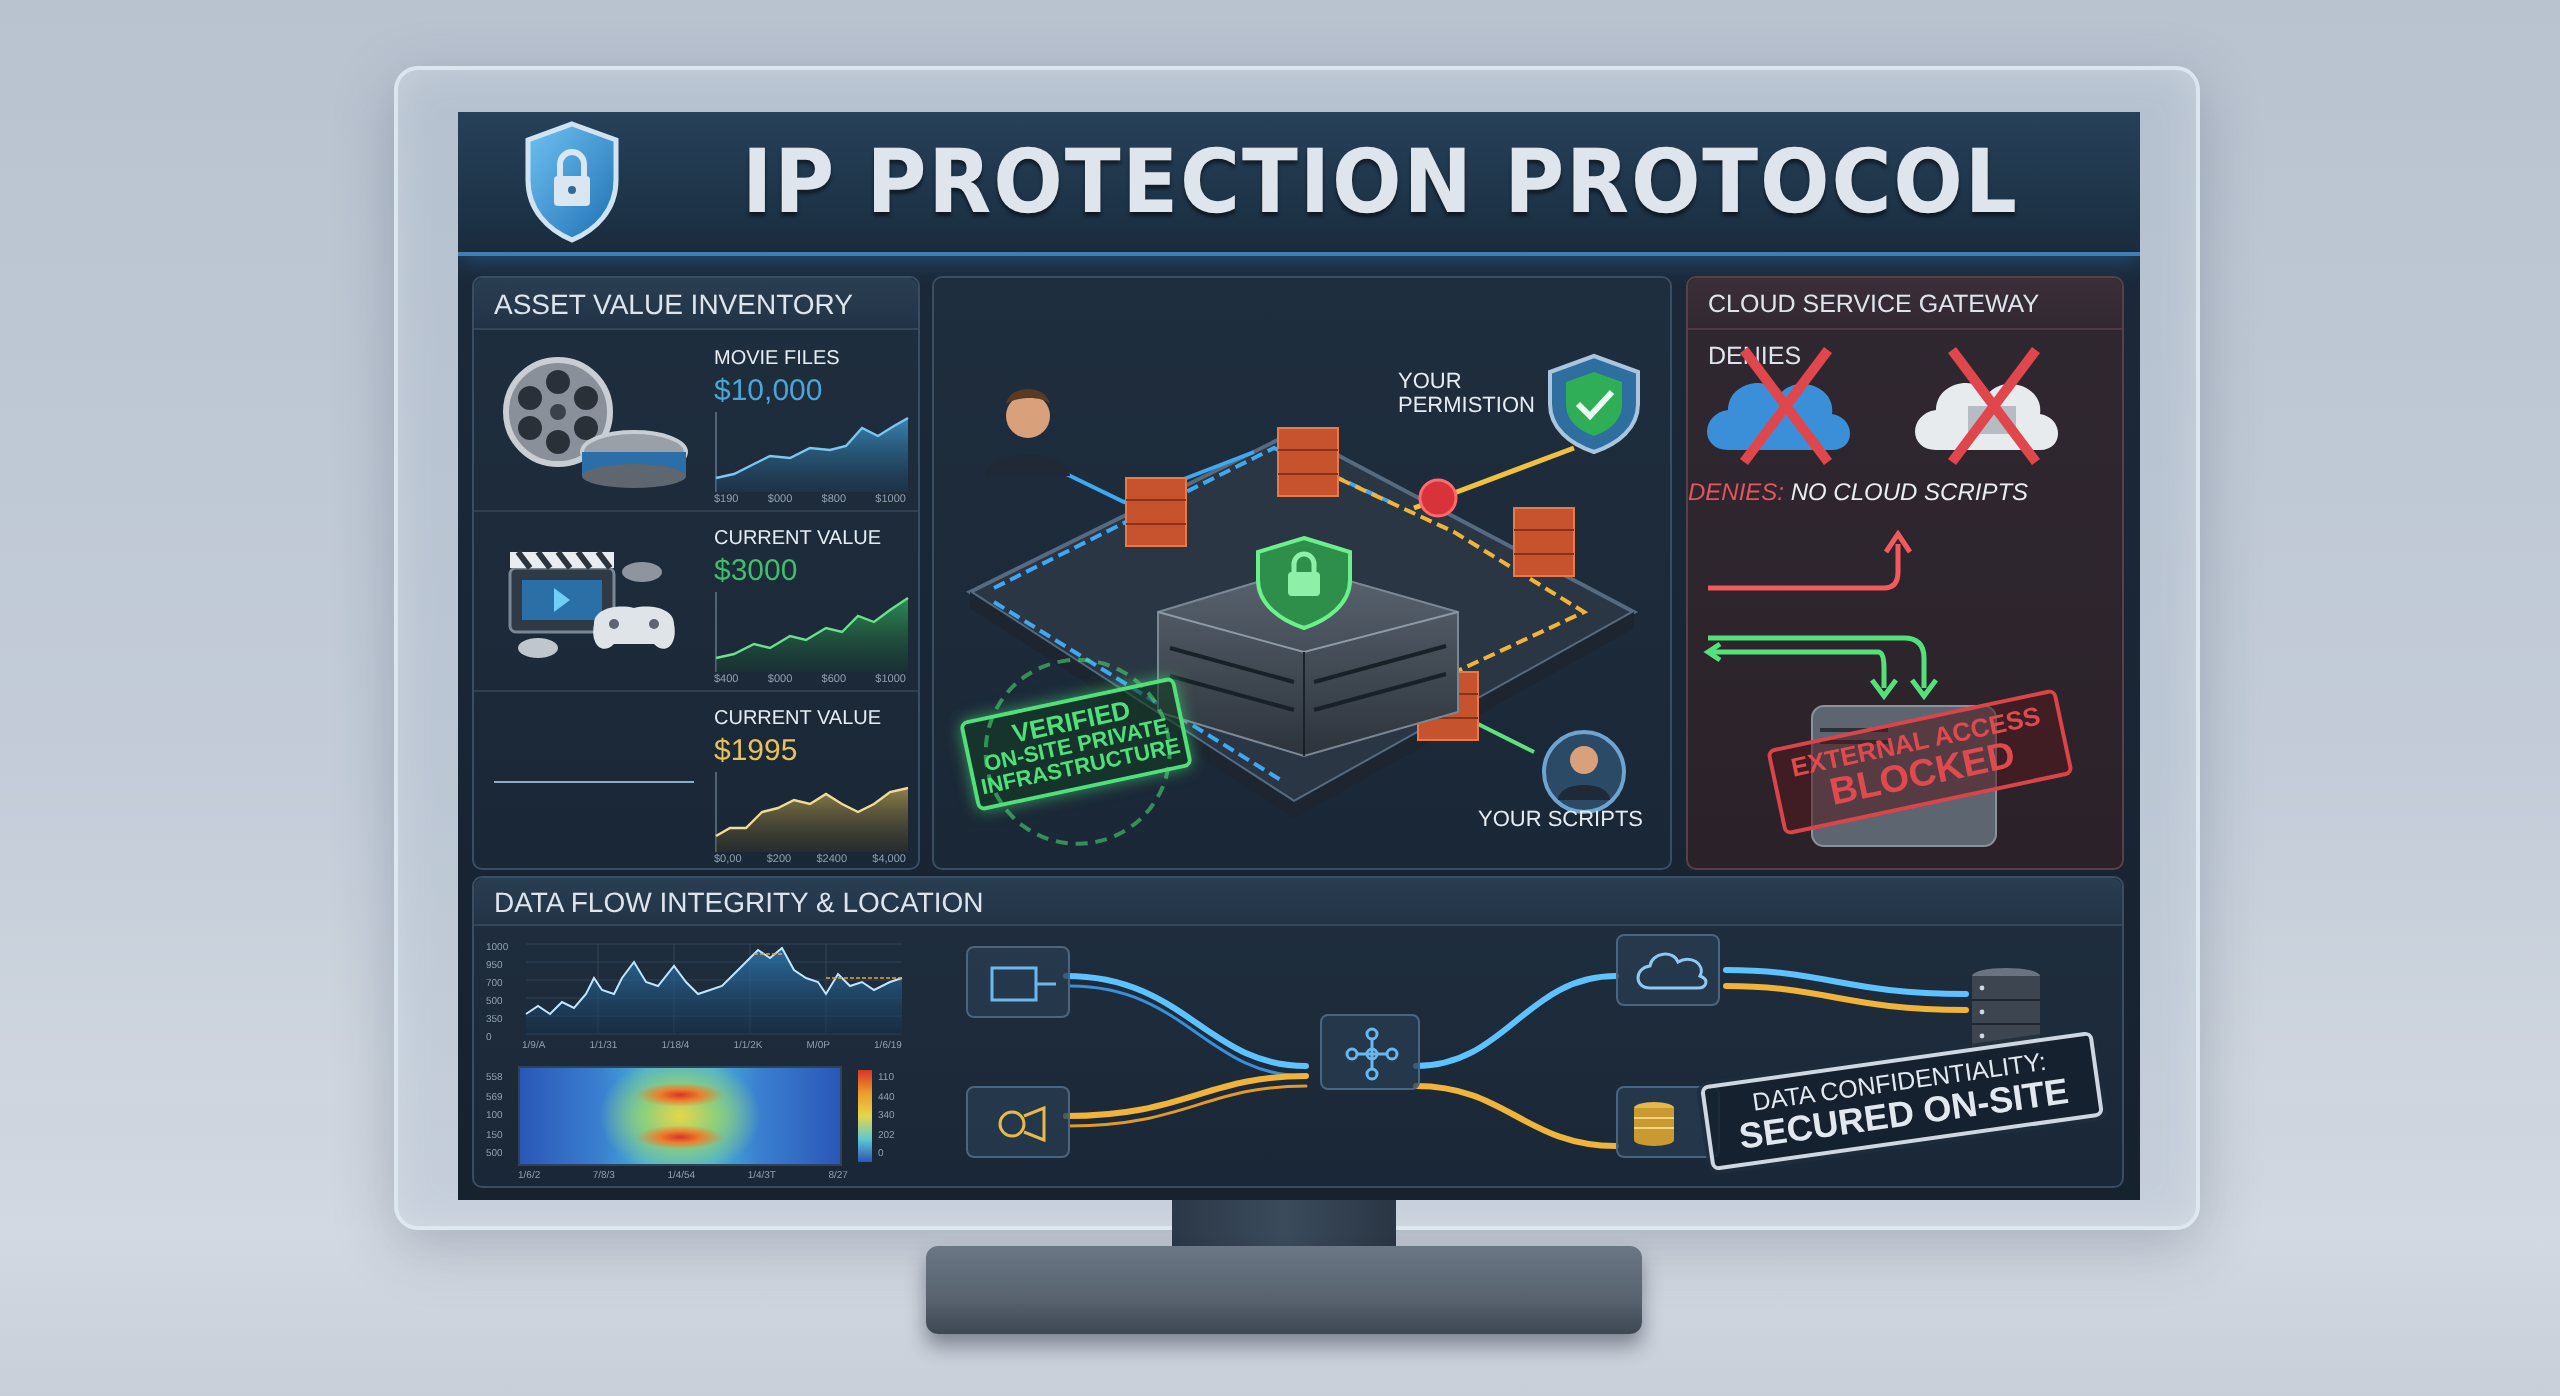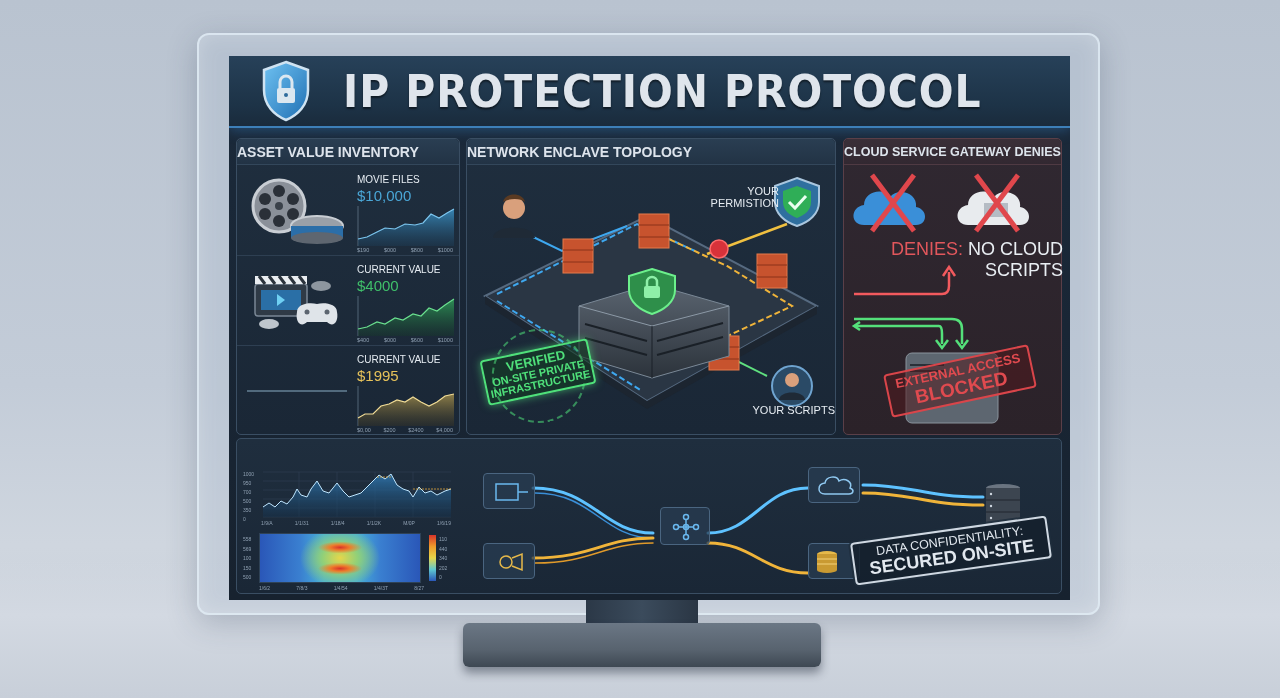--- a/index.html
+++ b/index.html
@@ -35,79 +35,78 @@
     position: absolute; left: 229px; top: 56px; width: 841px; height: 544px;
     background: linear-gradient(180deg, #1b2a3b 0%, #17222f 100%);
     overflow: hidden;
   }
   
   .titlebar {
     position: absolute; left: 0; top: 0; width: 841px; height: 72px;
     background: linear-gradient(180deg, #274159 0%, #1d3347 70%, #1a2b3c 100%);
     border-bottom: 2px solid #3d7fb8;
     box-shadow: 0 2px 12px rgba(60,150,230,0.35);
-    display: flex; align-items: center;
+    display: flex; align-items: center; gap: 28px;
   }
   .shield {
     width: 50px; height: 62px; margin-left: 32px; margin-right: 32px; position: relative;
   }
   .title {
     font-size: 44px; font-weight: bold; color: #dfe5ec; letter-spacing: 1px;
     text-shadow: 0 2px 2px rgba(0,0,0,0.5);
     font-family: "DejaVu Sans", sans-serif;
     transform: scaleX(0.93); transform-origin: left center;
   }
   
   .panel {
     position: absolute; border-radius: 5px;
     border: 1px solid #3a4e63;
     background: linear-gradient(180deg, #1f2e3e 0%, #1a2736 100%);
   }
   .panel-head {
-    height: 26px; line-height: 26px; padding-left: 0;
+    height: 26px; line-height: 26px; padding-left: 10px;
     font-size: 14px; color: #dde4ec;
     background: linear-gradient(180deg, #2a3e52 0%, #223345 100%);
     border-bottom: 1px solid #33475b;
     border-radius: 5px 5px 0 0;
-    font-weight: bold;
   }
   .p-asset { left: 7px; top: 82px; width: 224px; height: 297px; }
   .p-net { left: 237px; top: 82px; width: 370px; height: 297px; }
   .p-cloud { left: 614px; top: 82px; width: 219px; height: 297px;
     background: linear-gradient(180deg, #302831 0%, #2b2229 100%); border-color: #5a3f48; }
   .p-cloud .panel-head { background: linear-gradient(180deg, #3a2f38 0%, #322831 100%); border-bottom-color: #4f3a43; font-size: 12.5px; }
   .p-flow { left: 7px; top: 382px; width: 826px; height: 156px; }
 
   
   .asset-row { position: absolute; left: 0; width: 222px; height: 90px; border-bottom: 1px solid #2e3f52; }
   .asset-row:last-child { border-bottom: none; }
   .asset-icon { position: absolute; left: 10px; top: 10px; width: 100px; height: 70px; }
   .asset-info { position: absolute; left: 120px; top: 8px; width: 100px; }
   .asset-label { font-size: 10px; color: #e6ecf2; }
   .asset-value { font-size: 15px; margin-top: 2px; }
   .mini-chart { width: 98px; height: 40px; margin-top: 2px; display: block; }
   .mini-ticks { display: flex; justify-content: space-between; font-size: 5.5px; color: #8fa0b2; width: 96px; margin-top: 1px; }
 
   
-  .net-label { position: absolute; font-size: 11px; color: #e6ecf2; text-align: right; line-height: 12px; }
+  .net-label { position: absolute; font-size: 11px; color: #e6ecf2; text-align: left; line-height: 12px; }
   .stamp-green {
     position: absolute; left: 16px; top: 210px; width: 110px; text-align: center;
     color: #4fe07a; font-size: 11px; font-weight: bold; line-height: 11px;
     border: 2px solid #4fe07a; border-radius: 4px; padding: 3px 2px;
     transform: rotate(-12deg);
     box-shadow: 0 0 8px rgba(79,224,122,0.6);
     background: rgba(20,60,35,0.6);
   }
   .stamp-green::before {
     content: ""; position: absolute; left: 6px; top: -22px; width: 90px; height: 90px;
     border: 2px dashed rgba(79,224,122,0.55); border-radius: 50%; z-index: -1;
   }
 
   
-  .denies { position: absolute; left: 0; width: 219px; top: 100px; text-align: right; font-size: 18px; color: #e9eef3; }
+  .denies { position: absolute; left: 0; width: 219px; top: 100px; text-align: left; font-size: 12px; color: #e9eef3; font-style: italic; }
   .denies .red { color: #e2575c; }
   .stamp-red {
     position: absolute; left: 42px; top: 220px; width: 148px; text-align: center;
     color: #e04a4f; font-weight: bold;
     border: 2px solid #d9454a; border-radius: 4px; padding: 3px 4px;
     transform: rotate(-12deg); background: rgba(80,25,30,0.55);
   }
   .stamp-red .l1 { font-size: 13px; line-height: 14px; }
   .stamp-red .l2 { font-size: 19px; line-height: 20px; }
 
@@ -209,21 +208,21 @@
           <path d="M30 28 L38 34 L30 40 Z" fill="#6fd0f3"></path>
           <path d="M50 46 C50 38 62 36 70 38 C78 36 90 38 90 46 C92 56 86 62 80 56 L60 56 C54 62 48 56 50 46 Z" fill="#dfe4e9"></path>
           <circle cx="60" cy="46" r="2.5" fill="#5c6570"></circle>
             <circle cx="80" cy="46" r="2.5" fill="#5c6570"></circle>
           <ellipse cx="22" cy="58" rx="10" ry="5" fill="#bfc6cd"></ellipse>
           <ellipse cx="74" cy="20" rx="10" ry="5" fill="#8d969f"></ellipse>
         </svg>
       </div>
       <div class="asset-info">
         <div class="asset-label">CURRENT VALUE</div>
-        <div class="asset-value" style="color:#3fbf6a">$4000</div>
+        <div class="asset-value" style="color:#3fbf6a">$3000</div>
         <svg class="mini-chart" viewBox="0 0 98 40">
           <defs>
               <linearGradient id="gg" x1="0" y1="0" x2="0" y2="1">
                 <stop offset="0" stop-color="#2f9a58" stop-opacity="0.9"></stop>
                 <stop offset="1" stop-color="#173a2a" stop-opacity="0.4"></stop>
               </linearGradient>
             </defs>
           <line x1="1" y1="0" x2="1" y2="40" stroke="#5f7386" stroke-width="0.8"></line>
           <path d="M1 33 L10 31 L20 26 L28 28 L38 22 L46 24 L56 18 L64 20 L72 12 L80 15 L88 9 L97 3 L97 40 L1 40 Z" fill="url(#gg)"></path>
           <path d="M1 33 L10 31 L20 26 L28 28 L38 22 L46 24 L56 18 L64 20 L72 12 L80 15 L88 9 L97 3" fill="none" stroke="#6ae08f" stroke-width="1.2"></path>
@@ -285,21 +284,20 @@
           <span>$0,00</span>
           <span>$200</span>
           <span>$2400</span>
           <span>$4,000</span>
         </div>
       </div>
     </div>
   </div>
 
   <div class="panel p-net">
-    <div class="panel-head">NETWORK ENCLAVE TOPOLOGY</div>
     <svg width="368" height="268" viewBox="0 0 368 268" style="position:absolute;left:0;top:27px">
       <defs>
         <linearGradient id="srv" x1="0" y1="0" x2="0" y2="1">
             <stop offset="0" stop-color="#5a6470"></stop>
             <stop offset="1" stop-color="#2c333b"></stop>
           </linearGradient>
       </defs>
 
       <path d="M18 130 L180 50 L350 140 L180 235 Z" fill="#2a3644" stroke="#566a80" stroke-width="2"></path>
       <path d="M18 130 L18 138 L180 243 L350 148 L350 140 L180 235 Z" fill="#1c2530"></path>
@@ -404,20 +402,21 @@
       <line x1="66" y1="16" x2="100" y2="16" stroke="#2a3038" stroke-width="2"></line>
       <line x1="66" y1="22" x2="100" y2="22" stroke="#2a3038" stroke-width="2"></line>
     </svg>
     <div class="stamp-red">
       <div class="l1">EXTERNAL ACCESS</div>
       <div class="l2">BLOCKED</div>
     </div>
   </div>
 
   <div class="panel p-flow">
+    <div class="panel-head flow-head">DATA FLOW INTEGRITY &amp; LOCATION</div>
 
     <svg width="215" height="62" viewBox="0 0 215 62" style="position:absolute;left:4px;top:28px">
       <defs>
           <linearGradient id="lc" x1="0" y1="0" x2="0" y2="1">
             <stop offset="0" stop-color="#2f7cb8" stop-opacity="0.8"></stop>
             <stop offset="1" stop-color="#163049" stop-opacity="0.5"></stop>
           </linearGradient>
         </defs>
       <g stroke="#2f4256" stroke-width="0.6">
         <line x1="22" y1="5" x2="210" y2="5"></line>

